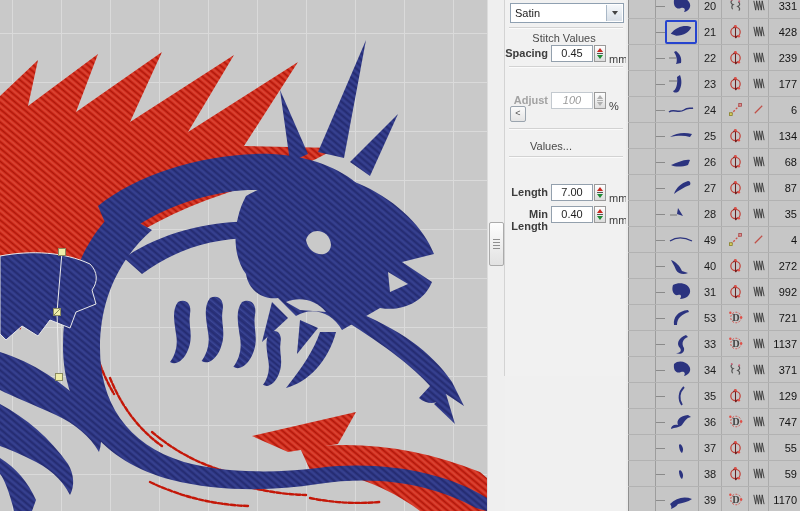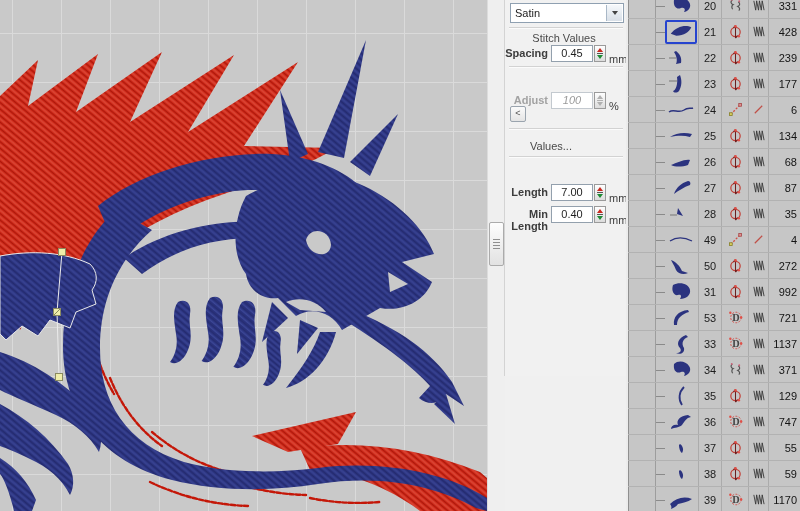--- a/index.html
+++ b/index.html
@@ -512,21 +512,21 @@
       </div>
       <div class="lrow">
         <div class="lc gutter"></div>
         <div class="lc thumbc">
           <span class="tbox">
             <svg width="30" height="24" viewBox="0 0 30 24">
               <path d="M5,6 C10,8 14,12 16,17 L22,19 C18,21 12,20 10,16 C8,11 6,8 5,6 Z" fill="#2b337f"></path>
             </svg>
           </span>
         </div>
-        <div class="lc numc">50</div>
+        <div class="lc numc">40</div>
         <div class="lc typec">
           <svg width="15" height="15" viewBox="0 0 16 16">
             <circle cx="8" cy="8.5" r="5" fill="none" stroke="#c24038" stroke-width="1.3"></circle>
             <path d="M8 1.5 V15 M8 1.5 l-2.2 2.6 M8 15 l2.2 -2.6" stroke="#6b1f1f" stroke-width="1.1" fill="none"></path>
             <circle cx="8" cy="2.5" r="1.4" fill="#e05048"></circle>
             <circle cx="11.5" cy="13" r="1.4" fill="#e05048"></circle>
           </svg>
         </div>
         <div class="lc stc">
           <svg width="13" height="13" viewBox="0 0 14 14">

